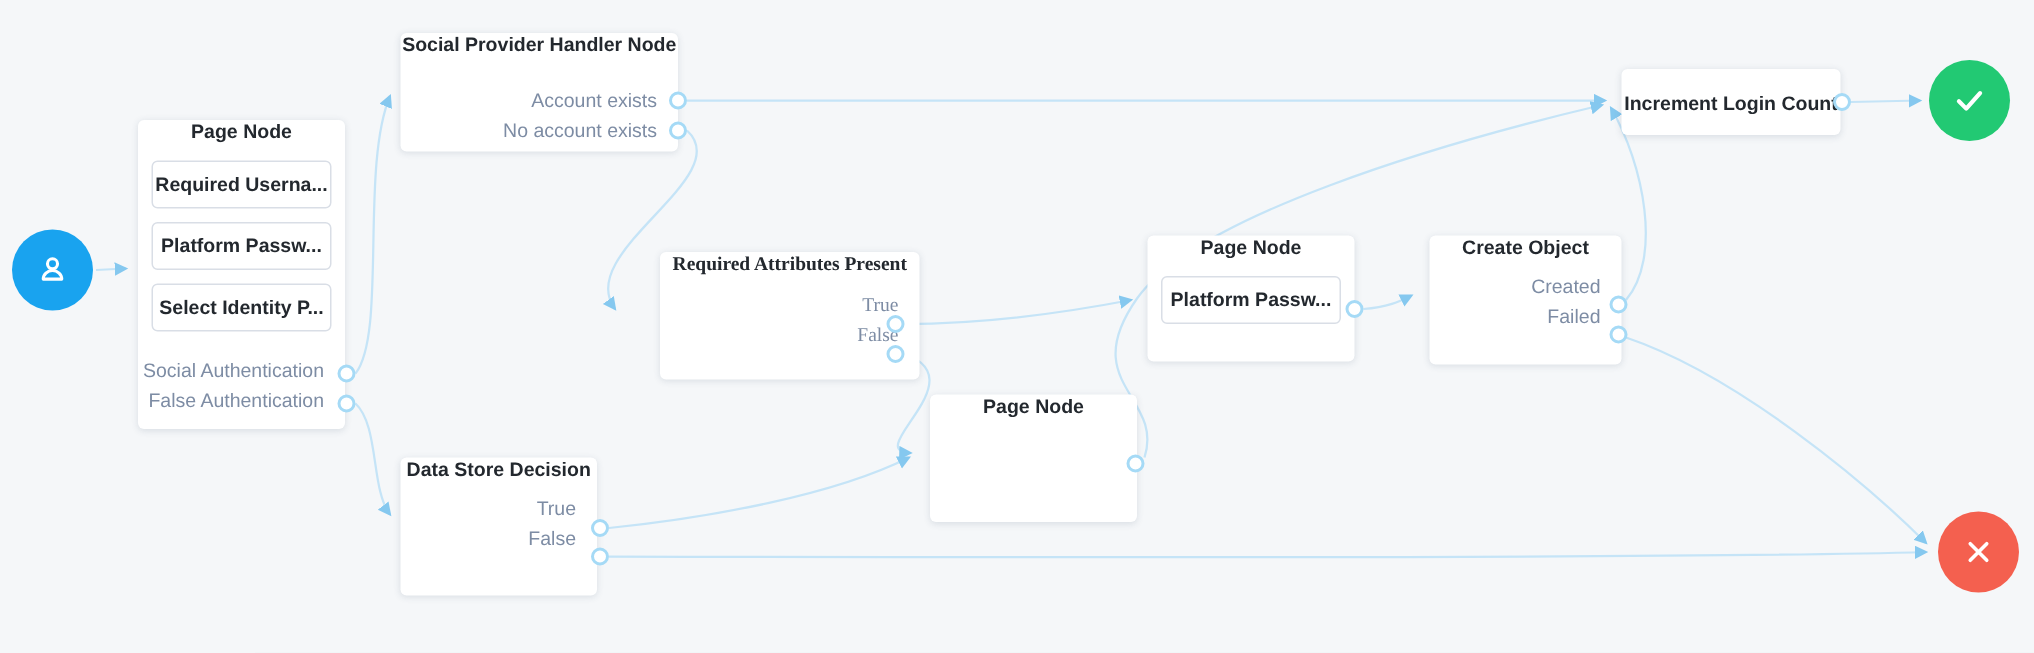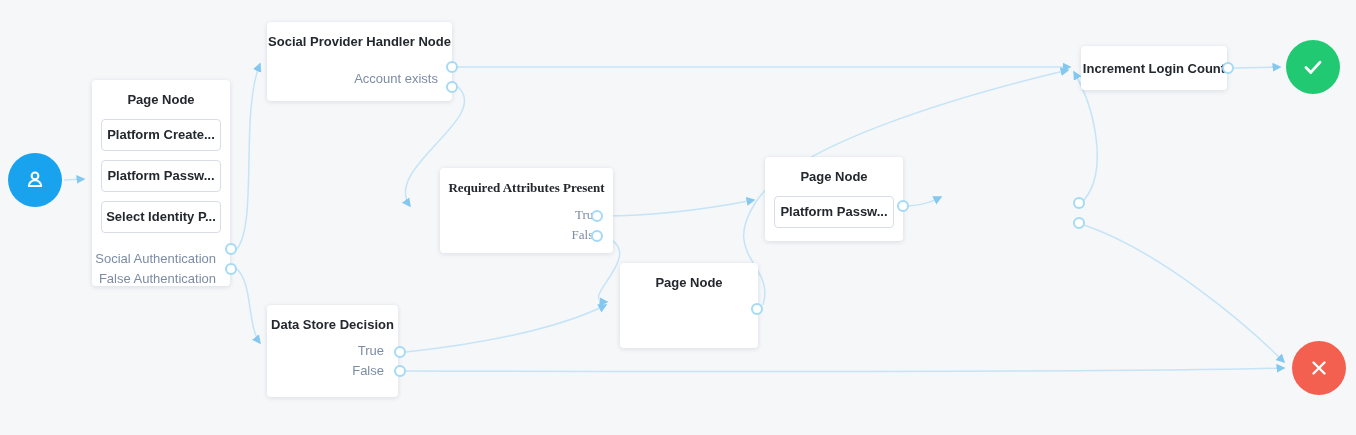--- a/index.html
+++ b/index.html
@@ -21,21 +21,20 @@
   .card{
     position:absolute;z-index:2;
     background:#ffffff;
     border-radius:4px;
     box-shadow:0 1px 5px rgba(50,70,100,.14);
     box-sizing:border-box;
   }
   .card-title{
     font-size:13px;font-weight:700;color:#23282e;
     text-align:center;
-    padding-top:12px;
     white-space:nowrap;overflow:hidden;
   }
   .btn{
     box-sizing:border-box;
     margin:0 9px 9px 9px;
     height:32px;line-height:30px;
     border:1px solid #d9dee6;border-radius:4px;
     background:#fff;
     font-size:13px;font-weight:700;color:#23282e;
     text-align:center;
@@ -106,34 +105,35 @@
       <svg width="26" height="26" viewBox="0 0 24 24" fill="none" stroke="#ffffff" stroke-width="1.9">
         <circle cx="12" cy="8.2" r="3.1"></circle>
         <path d="M6.3 17.6 h11.4 a5.7 5.3 0 0 0 -11.4 0 Z" stroke-linejoin="round"></path>
       </svg>
     </span>
   </div>
 
   <div class="card" style="left:92px;top:80px;width:138px;height:206px;">
     <div class="card-title">Page Node</div>
     <div class="btn-stack">
-      <div class="btn">Platform Create...</div>
+      <div class="btn">Required Userna...</div>
       <div class="btn">Platform Passw...</div>
       <div class="btn">Select Identity P...</div>
     </div>
     <div class="outputs">
       <div class="out-row">Social Authentication</div>
       <div class="out-row">False Authentication</div>
     </div>
   </div>
 
   <div class="card" style="left:267px;top:22px;width:185px;height:79px;">
     <div class="card-title">Social Provider Handler Node</div>
     <div class="outputs" style="margin-top:20px;">
       <div class="out-row">Account exists</div>
+      <div class="out-row">No account exists</div>
     </div>
   </div>
 
   <div class="card" style="left:440px;top:168px;width:173px;height:85px;font-family:Liberation Serif, serif;">
     <div class="card-title">Required Attributes Present</div>
     <div class="outputs" style="margin-top:9px;">
       <div class="out-row">True</div>
       <div class="out-row">False</div>
     </div>
   </div>
@@ -150,20 +150,27 @@
     <div class="card-title">Page Node</div>
   </div>
 
   <div class="card" style="left:765px;top:157px;width:138px;height:84px;">
     <div class="card-title">Page Node</div>
     <div class="btn-stack">
       <div class="btn">Platform Passw...</div>
     </div>
   </div>
 
+  <div class="card" style="left:953px;top:157px;width:128px;height:86px;">
+    <div class="card-title">Create Object</div>
+    <div class="outputs" style="margin-top:9px;">
+      <div class="out-row">Created</div>
+      <div class="out-row">Failed</div>
+    </div>
+  </div>
 
   <div class="card title-only" style="left:1081px;top:46px;width:146px;height:44px;">
     <div class="card-title">Increment Login Count</div>
   </div>
 
   <div class="terminal" style="left:1286px;top:40px;background:#22c973;">
     <span>
       <svg width="26" height="26" viewBox="0 0 24 24" fill="none" stroke="#ffffff" stroke-width="2.6" stroke-linecap="round" stroke-linejoin="round">
         <path d="M5.5 12.5 L10 17 L18.5 7.5"></path>
       </svg>

